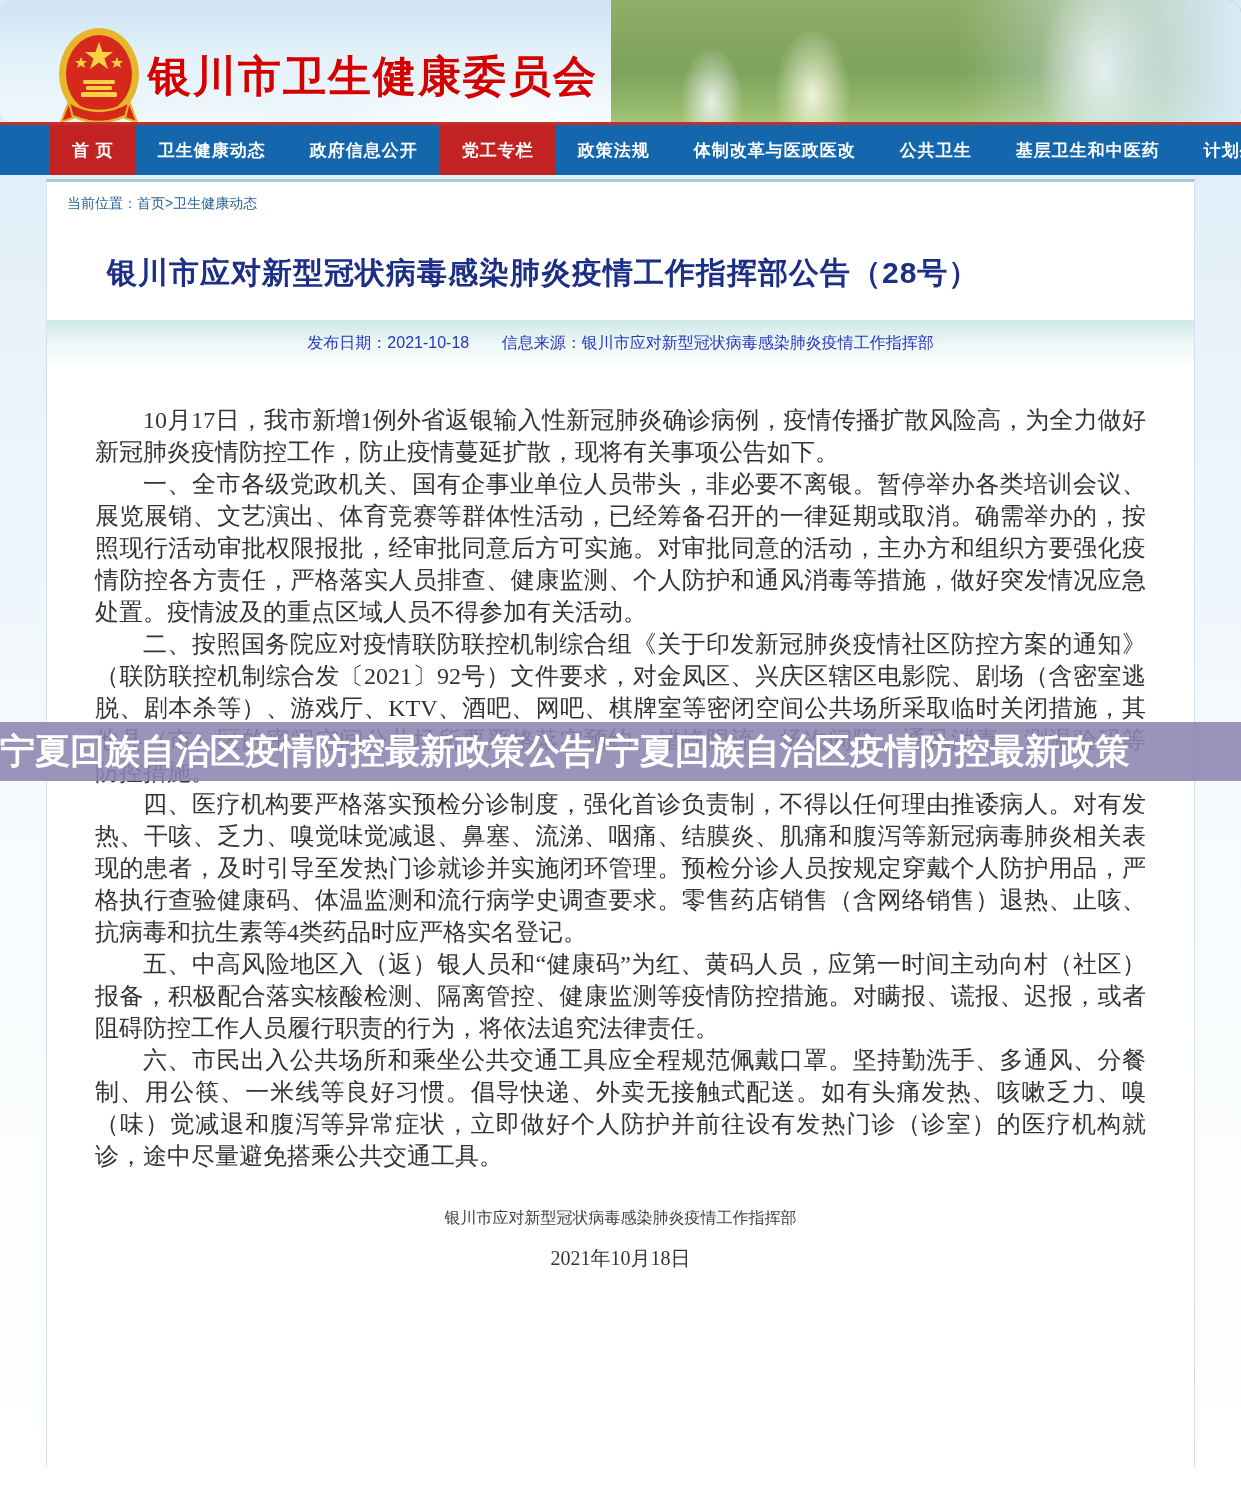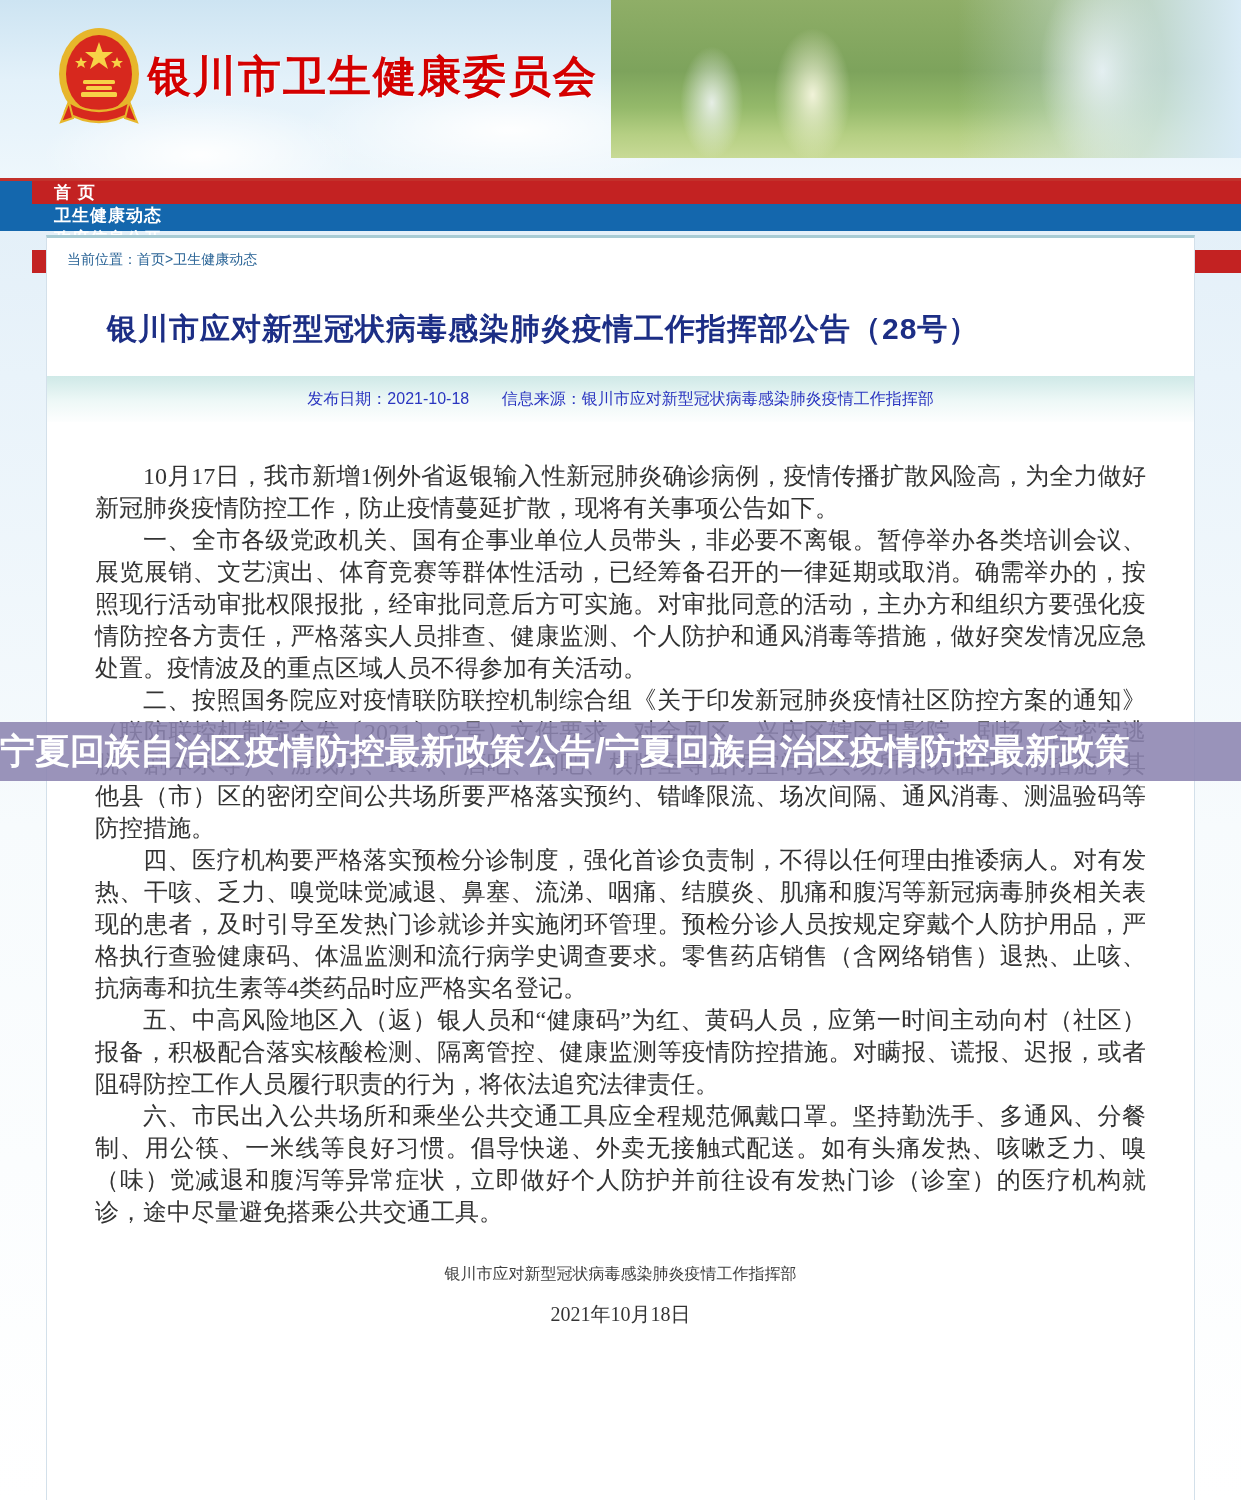--- a/index.html
+++ b/index.html
@@ -7,23 +7,24 @@
   body {
     position:relative;
     height:1500px;
     overflow:hidden;
     font-family:"Liberation Sans","DejaVu Sans",sans-serif;
     background:linear-gradient(180deg,#dcebf6 0%,#e9f3fa 25%,#f7fbfd 55%,#ffffff 100%);
   }
 
   
   .header {
-    position:relative; height:178px; width:100%;
+    position:relative; height:122px; width:100%;
     background:linear-gradient(180deg,#cde4f2 0%,#e3f1fa 45%,#eef7fc 100%);
     overflow:hidden;
+    border-radius:13px;
   }
   .cloud { position:absolute; border-radius:50%; background:radial-gradient(ellipse at center,rgba(255,255,255,.95) 0%,rgba(255,255,255,0) 70%); }
   .cloud.c1 { left:300px; top:70px; width:420px; height:120px; }
   .cloud.c2 { left:40px; top:100px; width:320px; height:110px; }
   .header-photo {
     position:absolute; right:0; top:0; width:630px; height:158px;
     background:
       linear-gradient(90deg, rgba(227,241,250,0) 0%, rgba(227,241,250,0) 55%, rgba(214,233,245,.85) 92%, #d9ebf6 100%),
       radial-gradient(ellipse 90px 150px at 78% 45%, rgba(250,250,245,.95) 0%, rgba(250,250,245,0) 70%),
       radial-gradient(ellipse 55px 95px at 32% 60%, rgba(252,250,230,.9) 0%, rgba(252,250,230,0) 70%),
@@ -45,21 +46,21 @@
   .search-btn {
     width:46px; height:32px; margin-left:-1px; margin-top:-1px;
     background:#27b5d2; border:1px solid #1794ae; color:#fff; font-size:16px;
     cursor:pointer; font-family:"Liberation Sans","DejaVu Sans",sans-serif;
   }
   .red-line { height:3px; background:#c2312b; width:100%; }
 
   
   .nav {
     height:50px; width:100%; background:#1467ad;
-    display:flex; align-items:stretch; padding-left:32px;flex-direction:column;
+    display:flex; align-items:stretch; padding-left:50px;
   }
   .nav-item {
     display:flex; align-items:center; padding:0 22px;
     color:#fff; font-size:17px; font-weight:bold; text-decoration:none;
     letter-spacing:1px; white-space:nowrap;
   }
   .nav-item.active { background:#c32222; }
 
   
   .panel {

